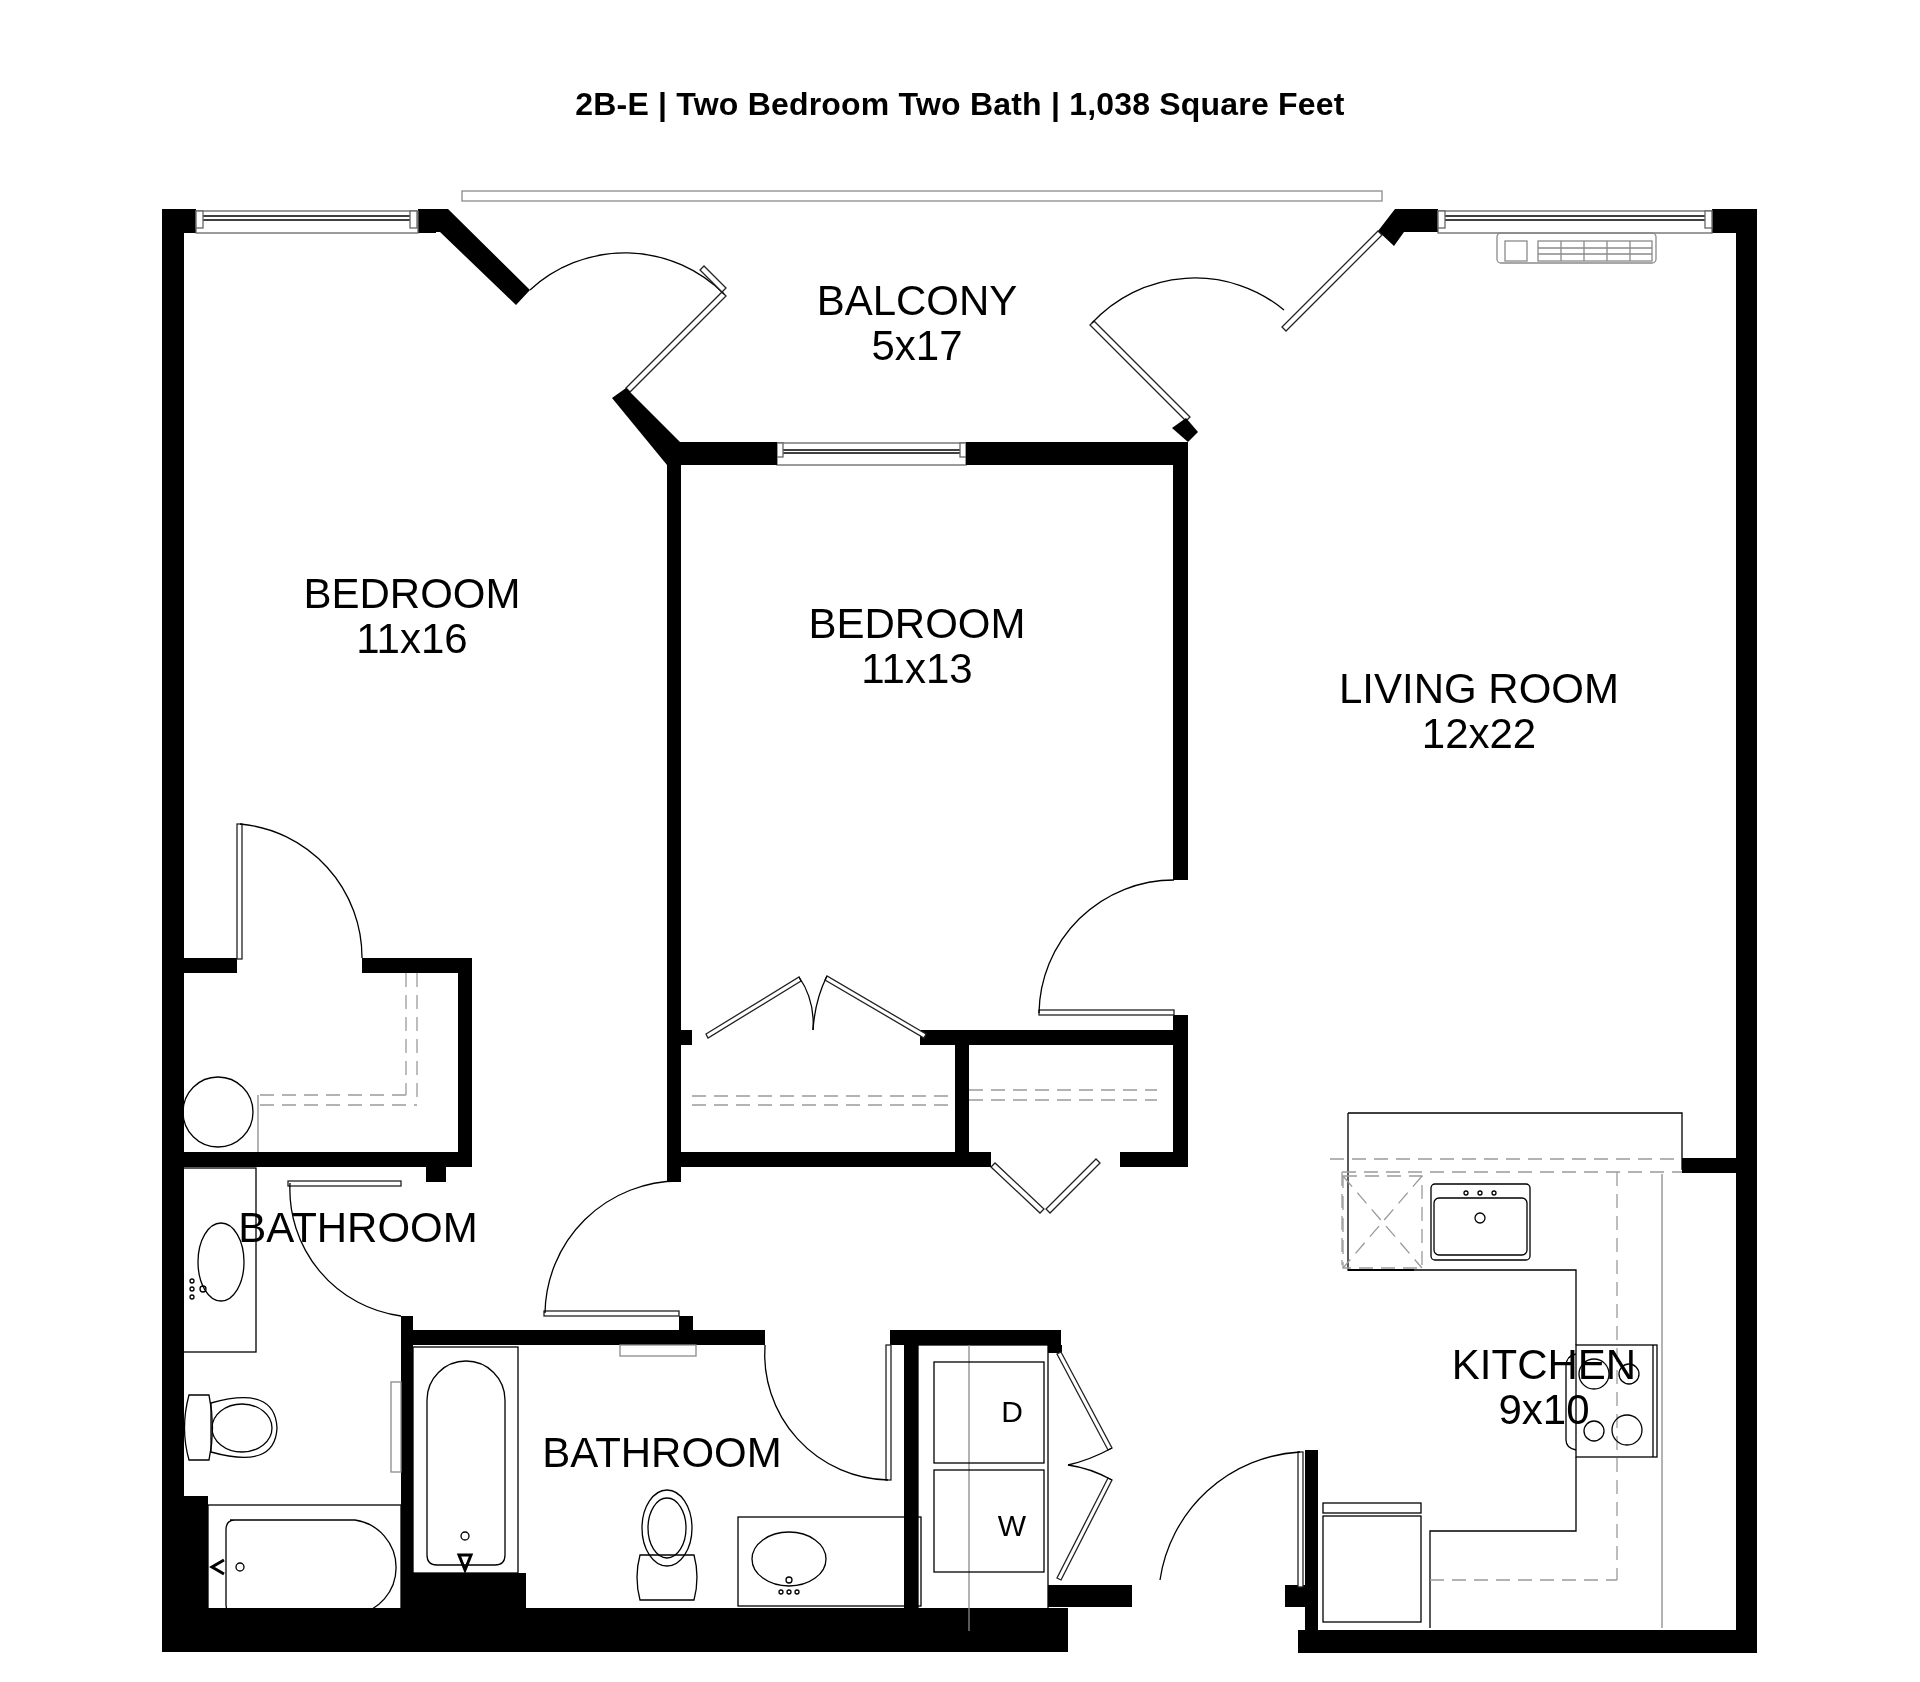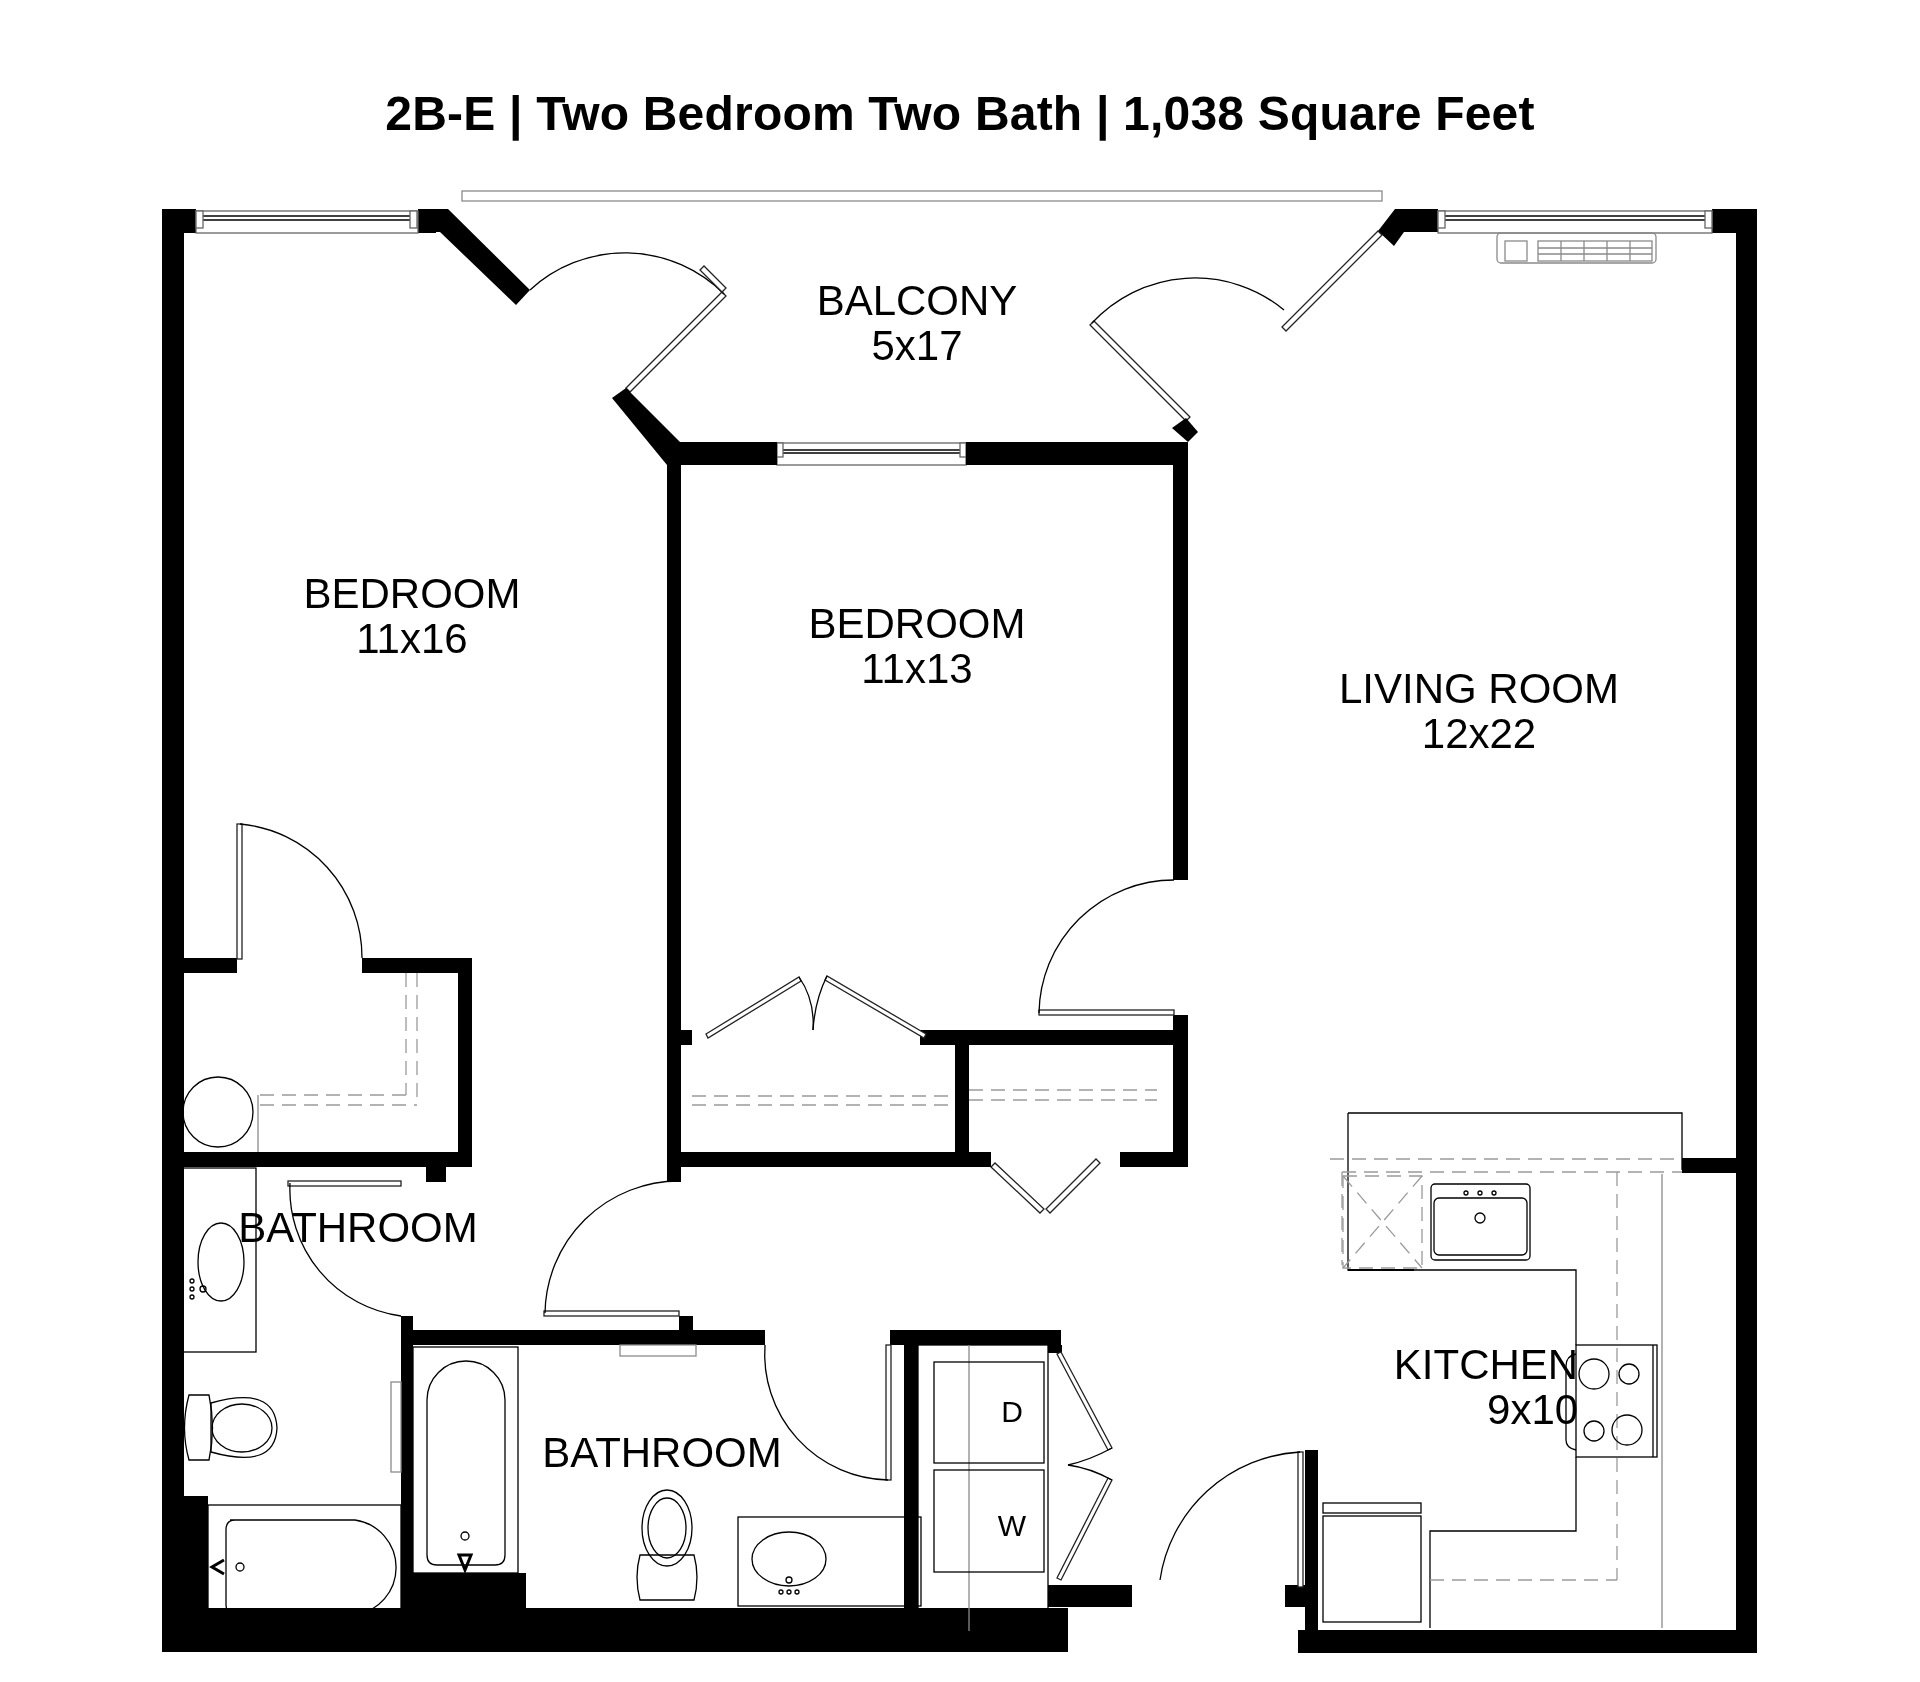--- a/index.html
+++ b/index.html
@@ -1,20 +1,20 @@
 <!DOCTYPE html>
 <html><head>
 <meta charset="utf-8">
 <style>
   html, body { margin: 0; padding: 0; background: #ffffff; }
   body { width: 1920px; height: 1682px; position: relative; overflow: hidden;
          font-family: "Liberation Sans", "DejaVu Sans", sans-serif; color: #000; }
   #plan { position: absolute; left: 0; top: 0; width: 1920px; height: 1682px; }
   .title { position: absolute; left: 0; top: 86px; width: 1920px; text-align: center;
-           font-family: "Liberation Sans", sans-serif; font-weight: bold; font-size: 48px;
+           font-family: "Liberation Sans", sans-serif; font-weight: bold; font-size: 32px;
            letter-spacing: 0.2px; white-space: nowrap; }
   .title span { display: inline; }
   .lbl { position: absolute; text-align: center; font-family: "Liberation Sans", sans-serif;
          font-size: 42px; line-height: 45px; white-space: nowrap; transform: translateX(-50%); }
   .lbl div { display: block; }
   .wall { fill: #000; }
   .thin { fill: none; stroke: #000; stroke-width: 1.3; }
   .grey { fill: none; stroke: #8a8a8a; stroke-width: 1.3; }
   .dash { fill: none; stroke: #9a9a9a; stroke-width: 1.3; stroke-dasharray: 14 8; }
   .panel { fill: #fff; stroke: #222; stroke-width: 1.3; }
@@ -305,21 +305,21 @@
   <div>11x16</div>
 </div>
 <div class="lbl" style="left:917px; top:601px;">
   <div>BEDROOM</div>
   <div>11x13</div>
 </div>
 <div class="lbl" style="left:1479px; top:666px;text-align:center;">
   <div>LIVING ROOM</div>
   <div>12x22</div>
 </div>
-<div class="lbl" style="left:1486px; top:1342px;text-align:right;">
+<div class="lbl" style="left:1544px; top:1342px;">
   <div>KITCHEN</div>
   <div>9x10</div>
 </div>
 <div class="lbl" style="left:358px; top:1205px;">
   <div>BATHROOM</div>
 </div>
 <div class="lbl" style="left:662px; top:1430px;">
   <div>BATHROOM</div>
 </div>
 

